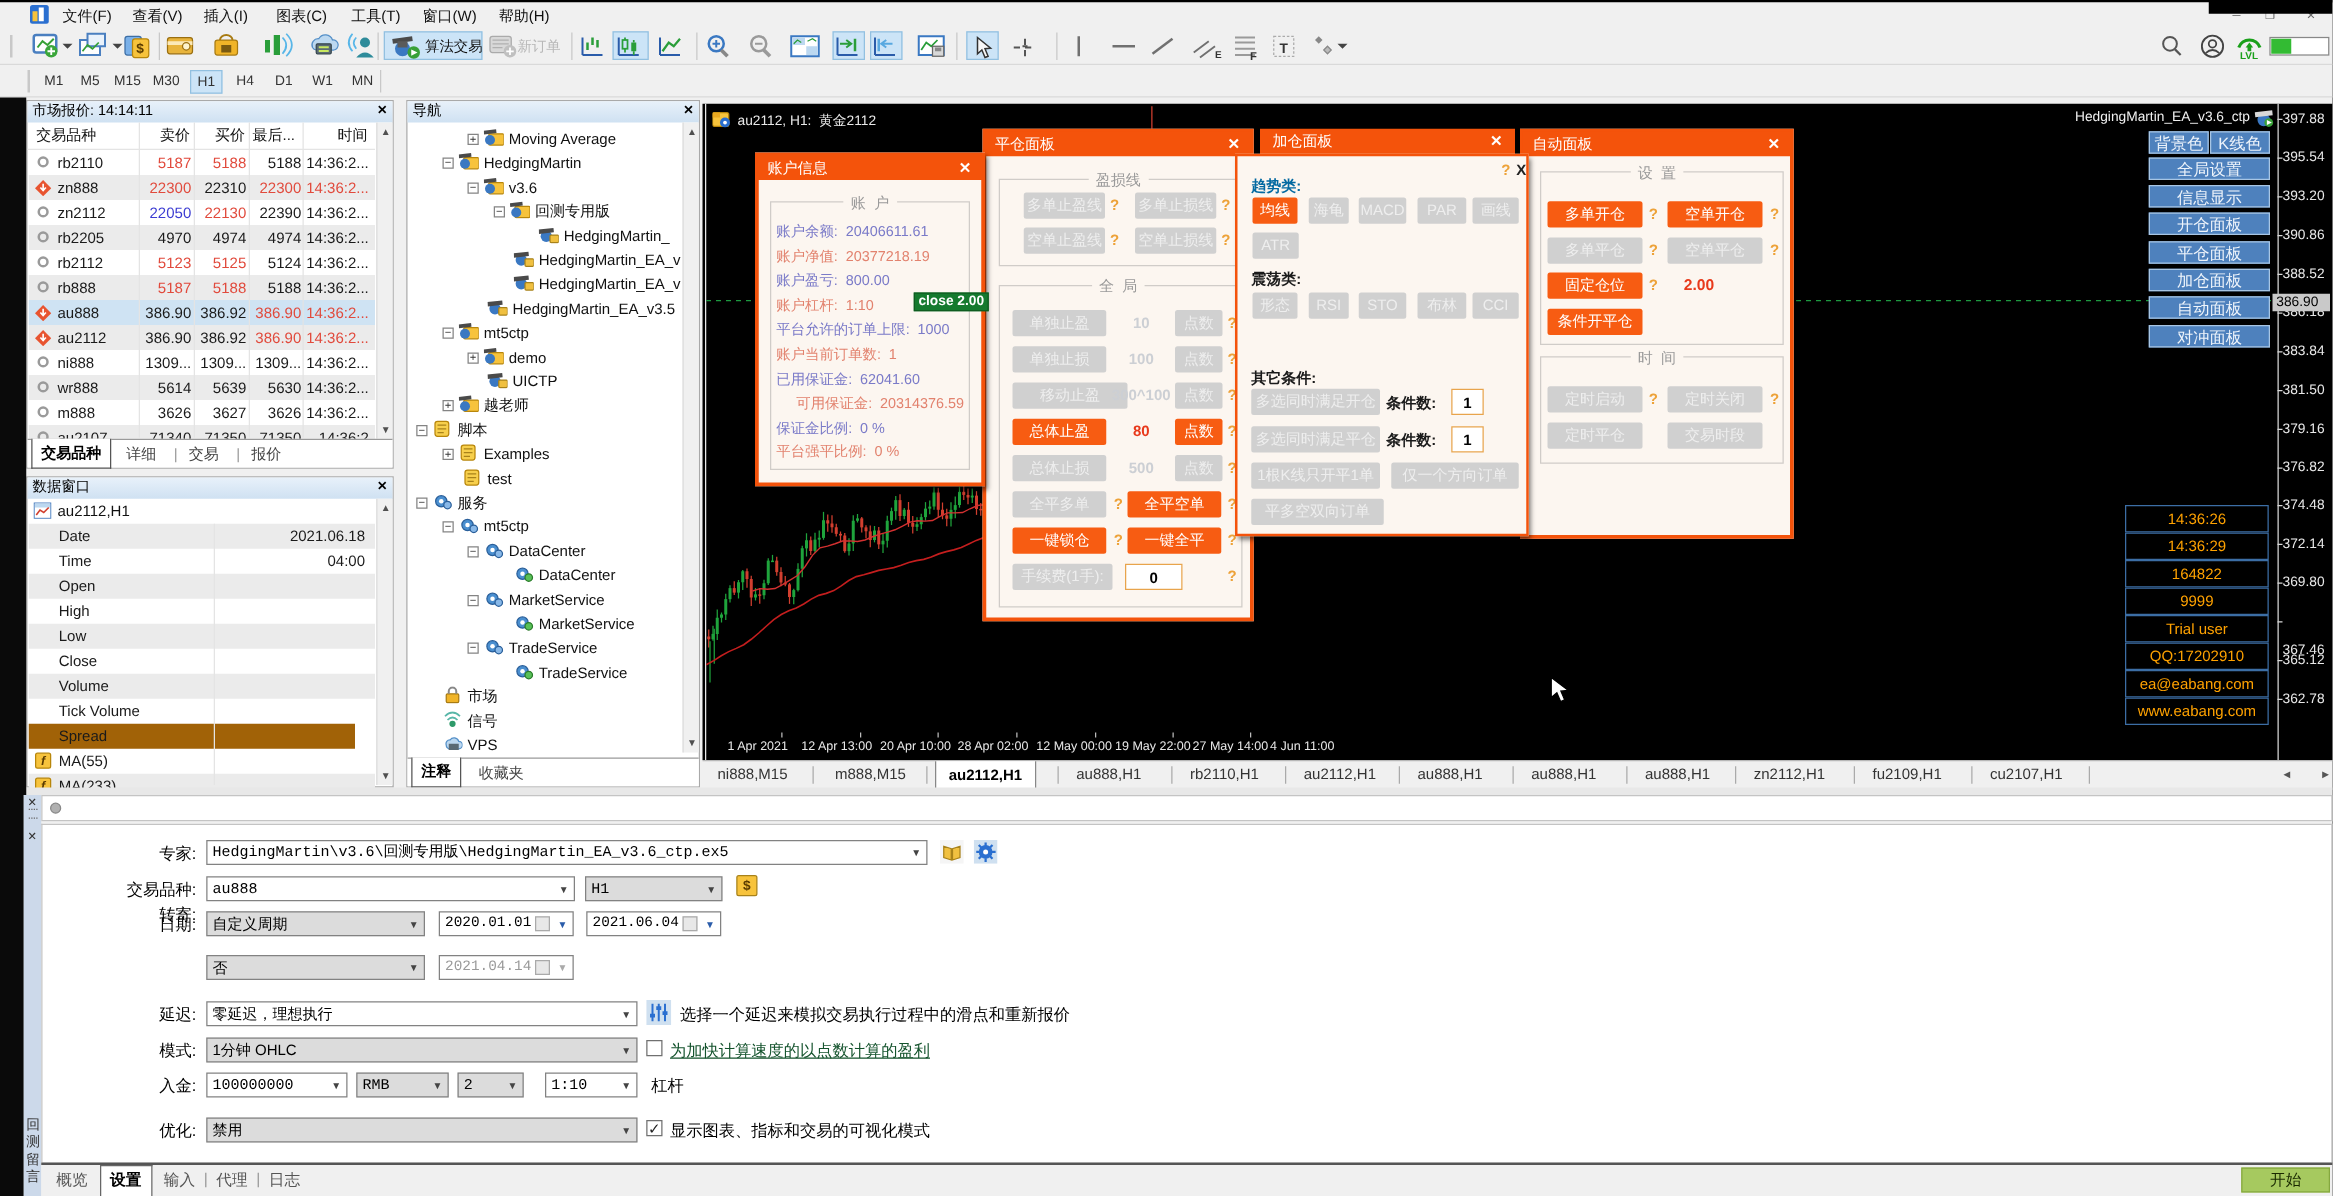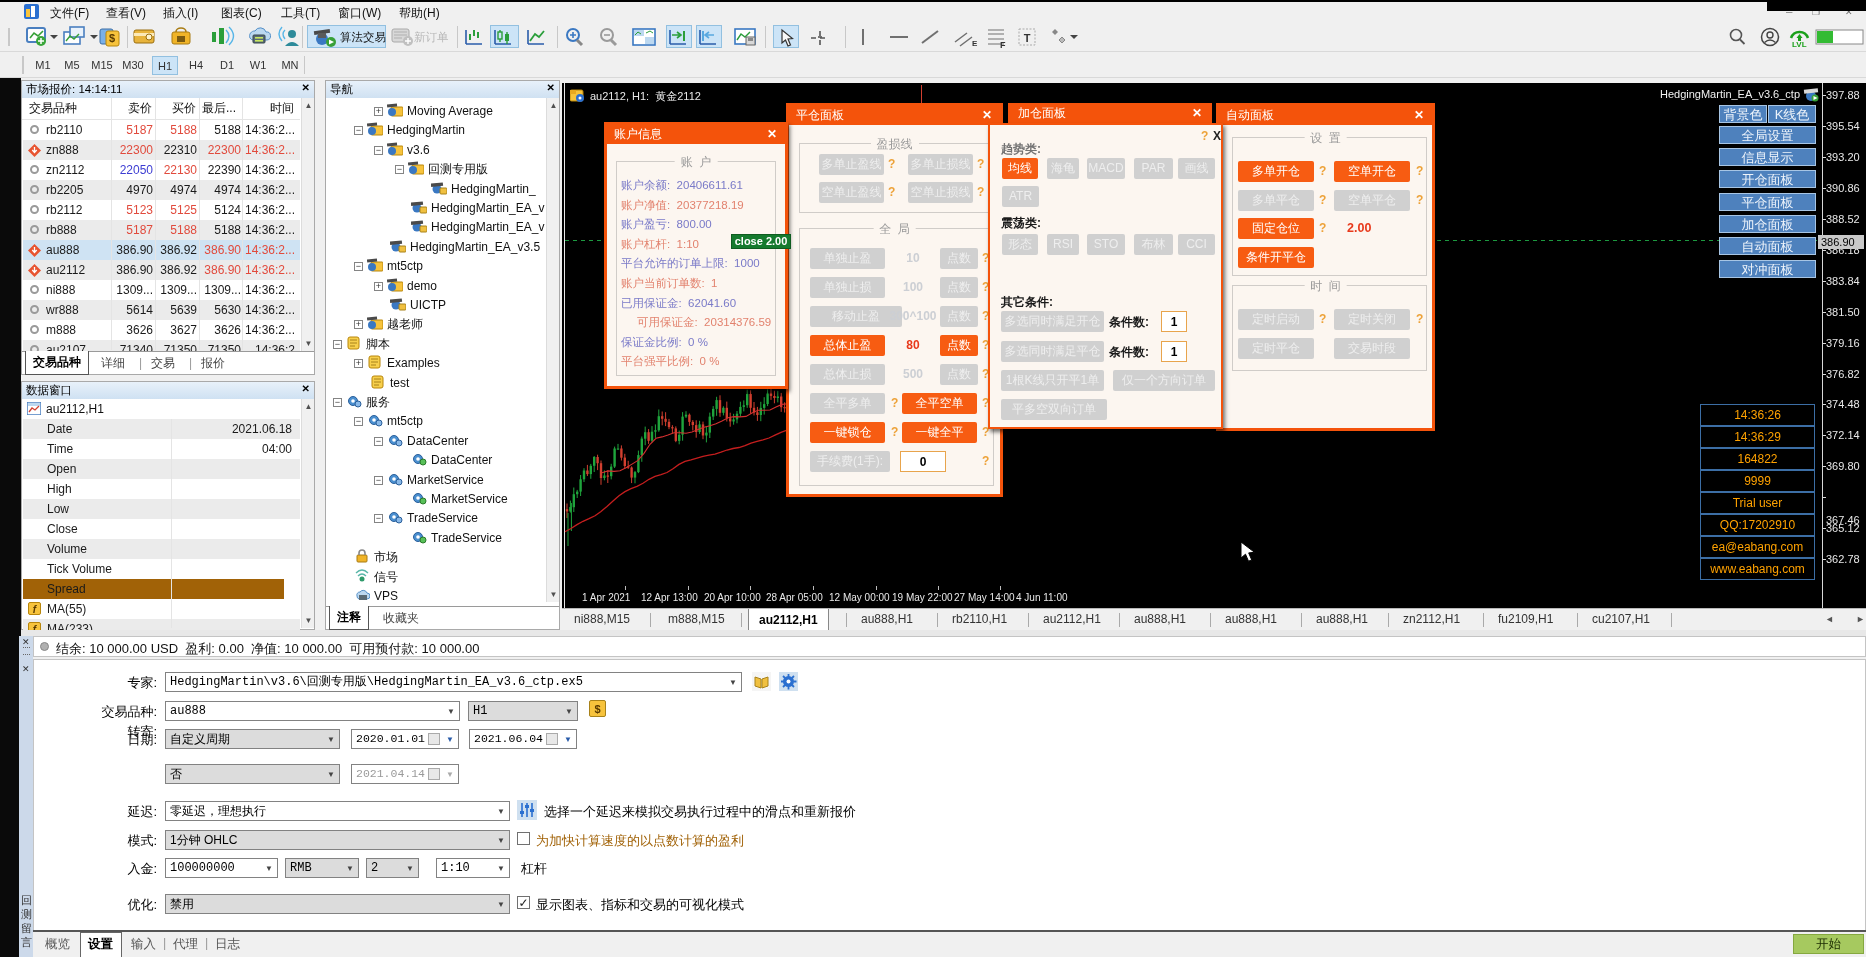--- a/index.html
+++ b/index.html
@@ -893,21 +893,21 @@
 <div class="inforow" style="left:1138px;top:387px;">9999</div>
 <div class="inforow" style="left:1138px;top:409px;">Trial user</div>
 <div class="inforow" style="left:1138px;top:431px;">QQ:17202910</div>
 <div class="inforow" style="left:1138px;top:453px;">ea@eabang.com</div>
 <div class="inforow" style="left:1138px;top:475px;">www.eabang.com</div>
 <div class="axislbl" style="left:4px;">1 Apr 2021</div>
 <div class="axislbl" style="left:63px;">12 Apr 13:00</div>
 <div class="abs" style="left:63px;top:503px;width:1px;height:4px;background:#bbb;"></div>
 <div class="axislbl" style="left:126px;">20 Apr 10:00</div>
 <div class="abs" style="left:126px;top:503px;width:1px;height:4px;background:#bbb;"></div>
-<div class="axislbl" style="left:188px;">28 Apr 05:00</div>
+<div class="axislbl" style="left:188px;">28 Apr 02:00</div>
 <div class="abs" style="left:188px;top:503px;width:1px;height:4px;background:#bbb;"></div>
 <div class="axislbl" style="left:251px;">12 May 00:00</div>
 <div class="abs" style="left:251px;top:503px;width:1px;height:4px;background:#bbb;"></div>
 <div class="axislbl" style="left:314px;">19 May 22:00</div>
 <div class="abs" style="left:314px;top:503px;width:1px;height:4px;background:#bbb;"></div>
 <div class="axislbl" style="left:376px;">27 May 14:00</div>
 <div class="abs" style="left:376px;top:503px;width:1px;height:4px;background:#bbb;"></div>
 <div class="axislbl" style="left:438px;">4 Jun 11:00</div>
 <div class="abs" style="left:438px;top:503px;width:1px;height:4px;background:#bbb;"></div>
 <svg class="abs" style="left:678px;top:458px;" width="16" height="22">
@@ -1002,21 +1002,21 @@
 <div class="obtn" style="left:113px;top:316px;width:75px;height:21px;line-height:21px;">一键全平</div>
 <div class="qm" style="left:193px;top:319px;">?</div>
 <div class="gbtn" style="left:21px;top:345px;width:80px;height:21px;line-height:21px;">手续费(1手):</div>
 <div class="ginput" style="left:111px;top:345px;width:46px;height:21px;line-height:21px;">0</div>
 <div class="qm" style="left:193px;top:348px;">?</div>
 </div>
 <div class="abs" style="z-index:23;left:1008px;top:103px;width:204px;height:21px;background:#f4530b;color:#fff;font-size:12px;line-height:21px;padding-left:10px;">加仓面板<span style="position:absolute;right:10px;top:0;font-weight:bold;">✕</span></div>
 <div class="opanel" style="z-index:23;left:988px;top:123px;width:235px;height:306px;border-width:2px;">
 <div class="qm" style="left:211px;top:4px;">?</div>
       <div class="abs b" style="left:223px;top:4px;font-size:12px;color:#222;">X</div>
-<div class="abs b" style="left:11px;top:16px;font-size:12px;color:#737373;">趋势类:</div>
+<div class="abs b" style="left:11px;top:16px;font-size:12px;color:#0369a1;">趋势类:</div>
 <div class="obtn" style="left:12px;top:33px;width:36px;height:21px;line-height:21px;">均线</div>
       <div class="gbtn" style="left:57px;top:33px;width:32px;height:21px;line-height:21px;">海龟</div>
       <div class="gbtn" style="left:97px;top:33px;width:38px;height:21px;line-height:21px;">MACD</div>
       <div class="gbtn" style="left:144px;top:33px;width:39px;height:21px;line-height:21px;">PAR</div>
       <div class="gbtn" style="left:188px;top:33px;width:37px;height:21px;line-height:21px;">画线</div>
 <div class="gbtn" style="left:12px;top:61px;width:37px;height:21px;line-height:21px;">ATR</div>
 <div class="abs b" style="left:11px;top:90px;font-size:12px;color:#1a1a1a;">震荡类:</div>
 <div class="gbtn" style="left:12px;top:109px;width:36px;height:21px;line-height:21px;">形态</div>
       <div class="gbtn" style="left:57px;top:109px;width:32px;height:21px;line-height:21px;">RSI</div>
       <div class="gbtn" style="left:97px;top:109px;width:38px;height:21px;line-height:21px;">STO</div>
@@ -1060,21 +1060,20 @@
 <div class="gbtn" style="left:115px;top:232px;width:76px;height:21px;line-height:21px;">交易时段</div>
 </div>
 <div class="abs" style="top:630px;left:0;width:1866px;height:6px;background:#e8e8e8;"></div>
 <div class="abs" style="top:636px;left:0;width:19px;height:321px;background:#0a0a0a;"></div>
 <div class="abs" style="top:636px;left:19px;width:14px;height:321px;background:#ccd9ea;"></div>
 <div class="abs" style="left:20px;top:893px;width:13px;height:62px;color:#333;font-size:11px;line-height:14px;text-align:center;z-index:5;">回<br>测<br>留<br>言</div>
 <div class="abs" style="top:636px;left:33px;width:1833px;height:21px;background:#fff;border:1px solid #c4c4c4;"></div>
 <div class="abs" style="top:638px;left:22px;width:8px;height:8px;color:#333;font-size:9px;line-height:8px;">✕</div>
 <div class="abs" style="top:647px;left:23px;width:7px;height:8px;border-top:1px dotted #666;border-bottom:1px dotted #666;"></div>
 <div class="abs" style="top:642px;left:40px;width:9px;height:9px;border-radius:50%;background:#b0b0b0;border:1px solid #888;"></div>
-<div class="abs" style="top:640px;left:56px;font-size:13px;color:#111;">结余: 10 000.00 USD&nbsp; 盈利: 0.00&nbsp; 净值: 10 000.00&nbsp; 可用预付款: 10 000.00</div>
 <div class="abs" style="top:659px;left:33px;width:1833px;height:271px;background:#fff;border:1px solid #c4c4c4;border-bottom:none;"></div>
 <div class="abs" style="top:665px;left:22px;width:8px;height:8px;color:#333;font-size:9px;line-height:8px;">✕</div>
 <div class="flabel" style="left:37px;top:674px;width:120px;">专家:</div>
 <div class="combo" style="left:165px;top:672px;width:577px;height:20px;font-family:'Liberation Mono',monospace;">HedgingMartin\v3.6\回测专用版\HedgingMartin_EA_v3.6_ctp.ex5<span class="ar" style="line-height:20px;">▼</span></div>
 <svg class="abs" style="left:752px;top:672px;" width="19" height="19">
       <rect width="19" height="19" fill="#f5f5f5"></rect>
       <path d="M3 5l6 2v9l-6-2zM16 5l-6 2v9l6-2z" fill="#f0c040" stroke="#a8821a"></path>
     </svg>
 <svg class="abs" style="left:779px;top:672px;" width="19" height="19">
       <rect width="19" height="19" fill="#cfe0f0"></rect>
@@ -1099,21 +1098,21 @@
       <rect width="20" height="20" fill="#cfe0f0"></rect>
       <path d="M5 3v14M10 3v14M15 3v14" stroke="#2a6fd0" stroke-width="1.6"></path>
       <rect x="3" y="11" width="4" height="3" fill="#2a6fd0"></rect>
       <rect x="8" y="5" width="4" height="3" fill="#2a6fd0"></rect>
       <rect x="13" y="9" width="4" height="3" fill="#2a6fd0"></rect>
     </svg>
 <div class="abs" style="left:544px;top:803px;font-size:13px;color:#000;">选择一个延迟来模拟交易执行过程中的滑点和重新报价</div>
 <div class="flabel" style="left:37px;top:832px;width:120px;">模式:</div>
 <div class="combo gr" style="left:165px;top:830px;width:345px;height:20px;">1分钟 OHLC<span class="ar" style="line-height:20px;">▼</span></div>
 <div class="chk" style="left:517px;top:832px;"></div>
-<div class="abs" style="left:536px;top:832px;font-size:13px;color:#a16207;">为加快计算速度的以点数计算的盈利</div>
+<div class="abs" style="left:536px;top:832px;font-size:13px;color:#14532d;text-decoration:underline;">为加快计算速度的以点数计算的盈利</div>
 <div class="flabel" style="left:37px;top:860px;width:120px;">入金:</div>
 <div class="combo" style="left:165px;top:858px;width:113px;height:20px;font-family:'Liberation Mono',monospace;">100000000<span class="ar" style="line-height:20px;">▼</span></div>
 <div class="combo gr" style="left:285px;top:858px;width:74px;height:20px;font-family:'Liberation Mono',monospace;">RMB<span class="ar" style="line-height:20px;">▼</span></div>
 <div class="combo gr" style="left:366px;top:858px;width:53px;height:20px;font-family:'Liberation Mono',monospace;">2<span class="ar" style="line-height:20px;">▼</span></div>
 <div class="combo" style="left:436px;top:858px;width:74px;height:20px;font-family:'Liberation Mono',monospace;">1:10<span class="ar" style="line-height:20px;">▼</span></div>
 <div class="abs" style="left:521px;top:860px;font-size:13px;color:#000;">杠杆</div>
 <div class="flabel" style="left:37px;top:896px;width:120px;">优化:</div>
 <div class="combo gr" style="left:165px;top:894px;width:345px;height:20px;">禁用<span class="ar" style="line-height:20px;">▼</span></div>
 <div class="chk" style="left:517px;top:896px;">✓</div>
 <div class="abs" style="left:536px;top:896px;font-size:13px;color:#000;">显示图表、指标和交易的可视化模式</div>

